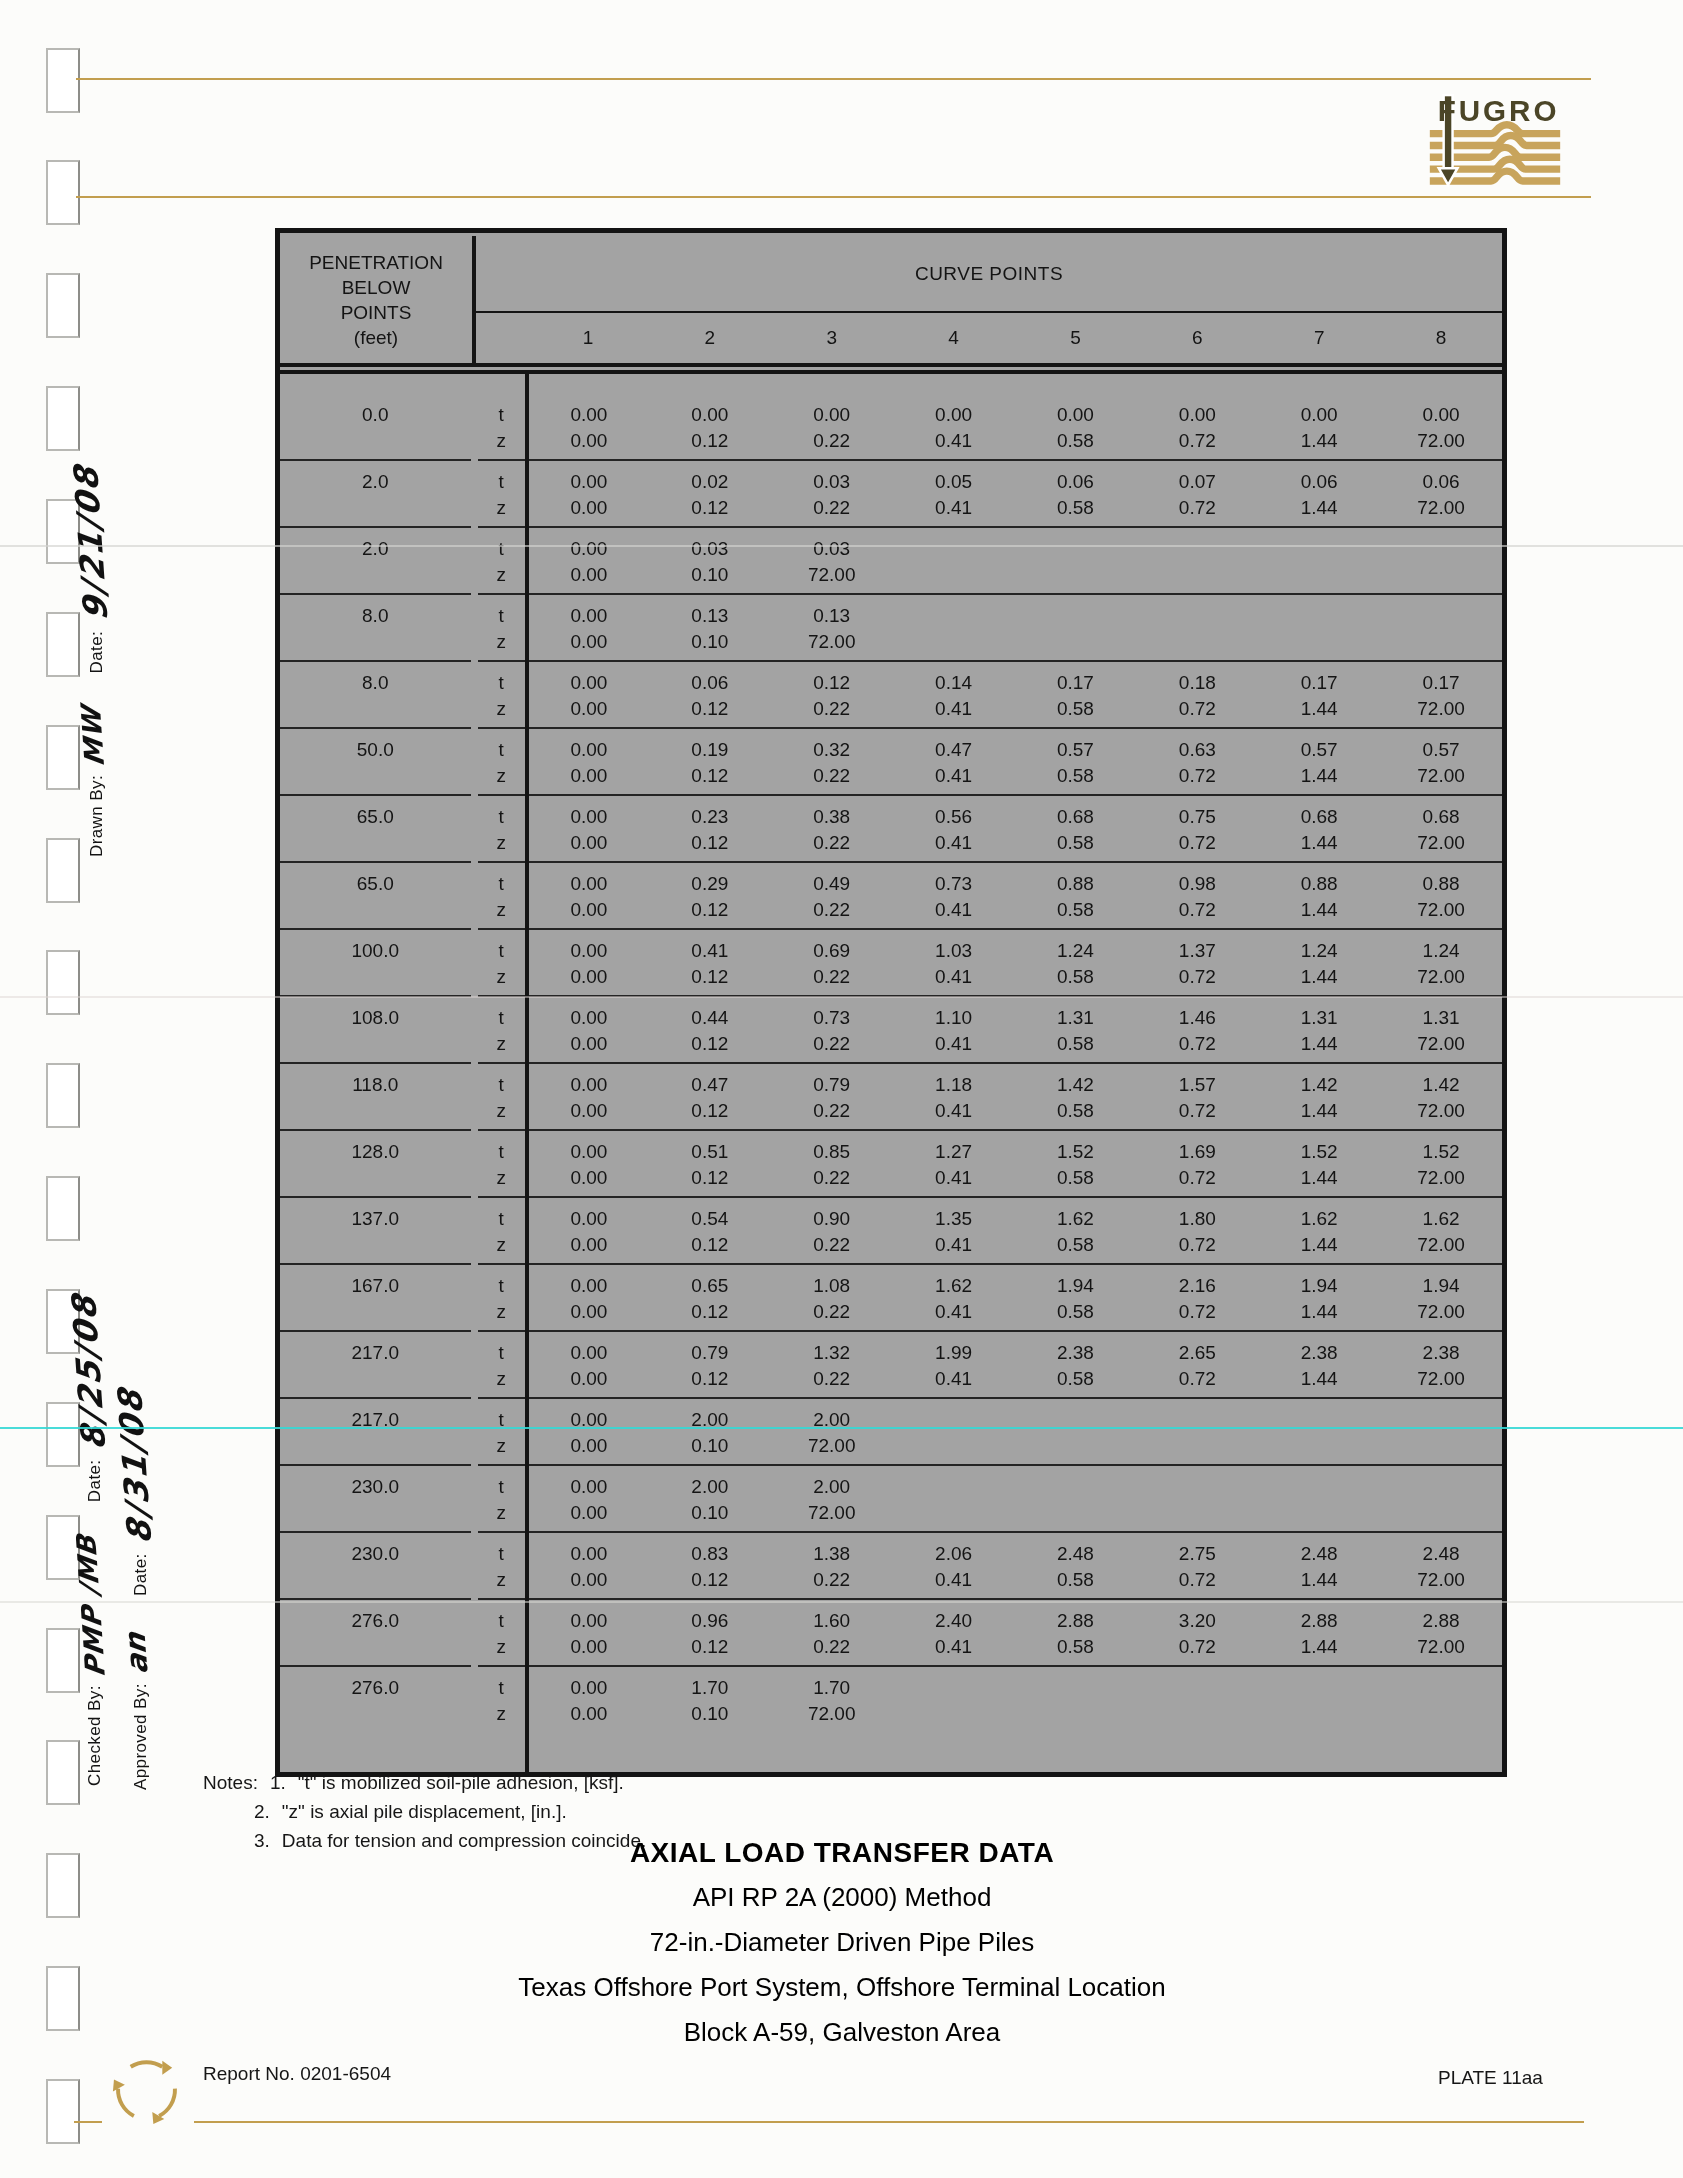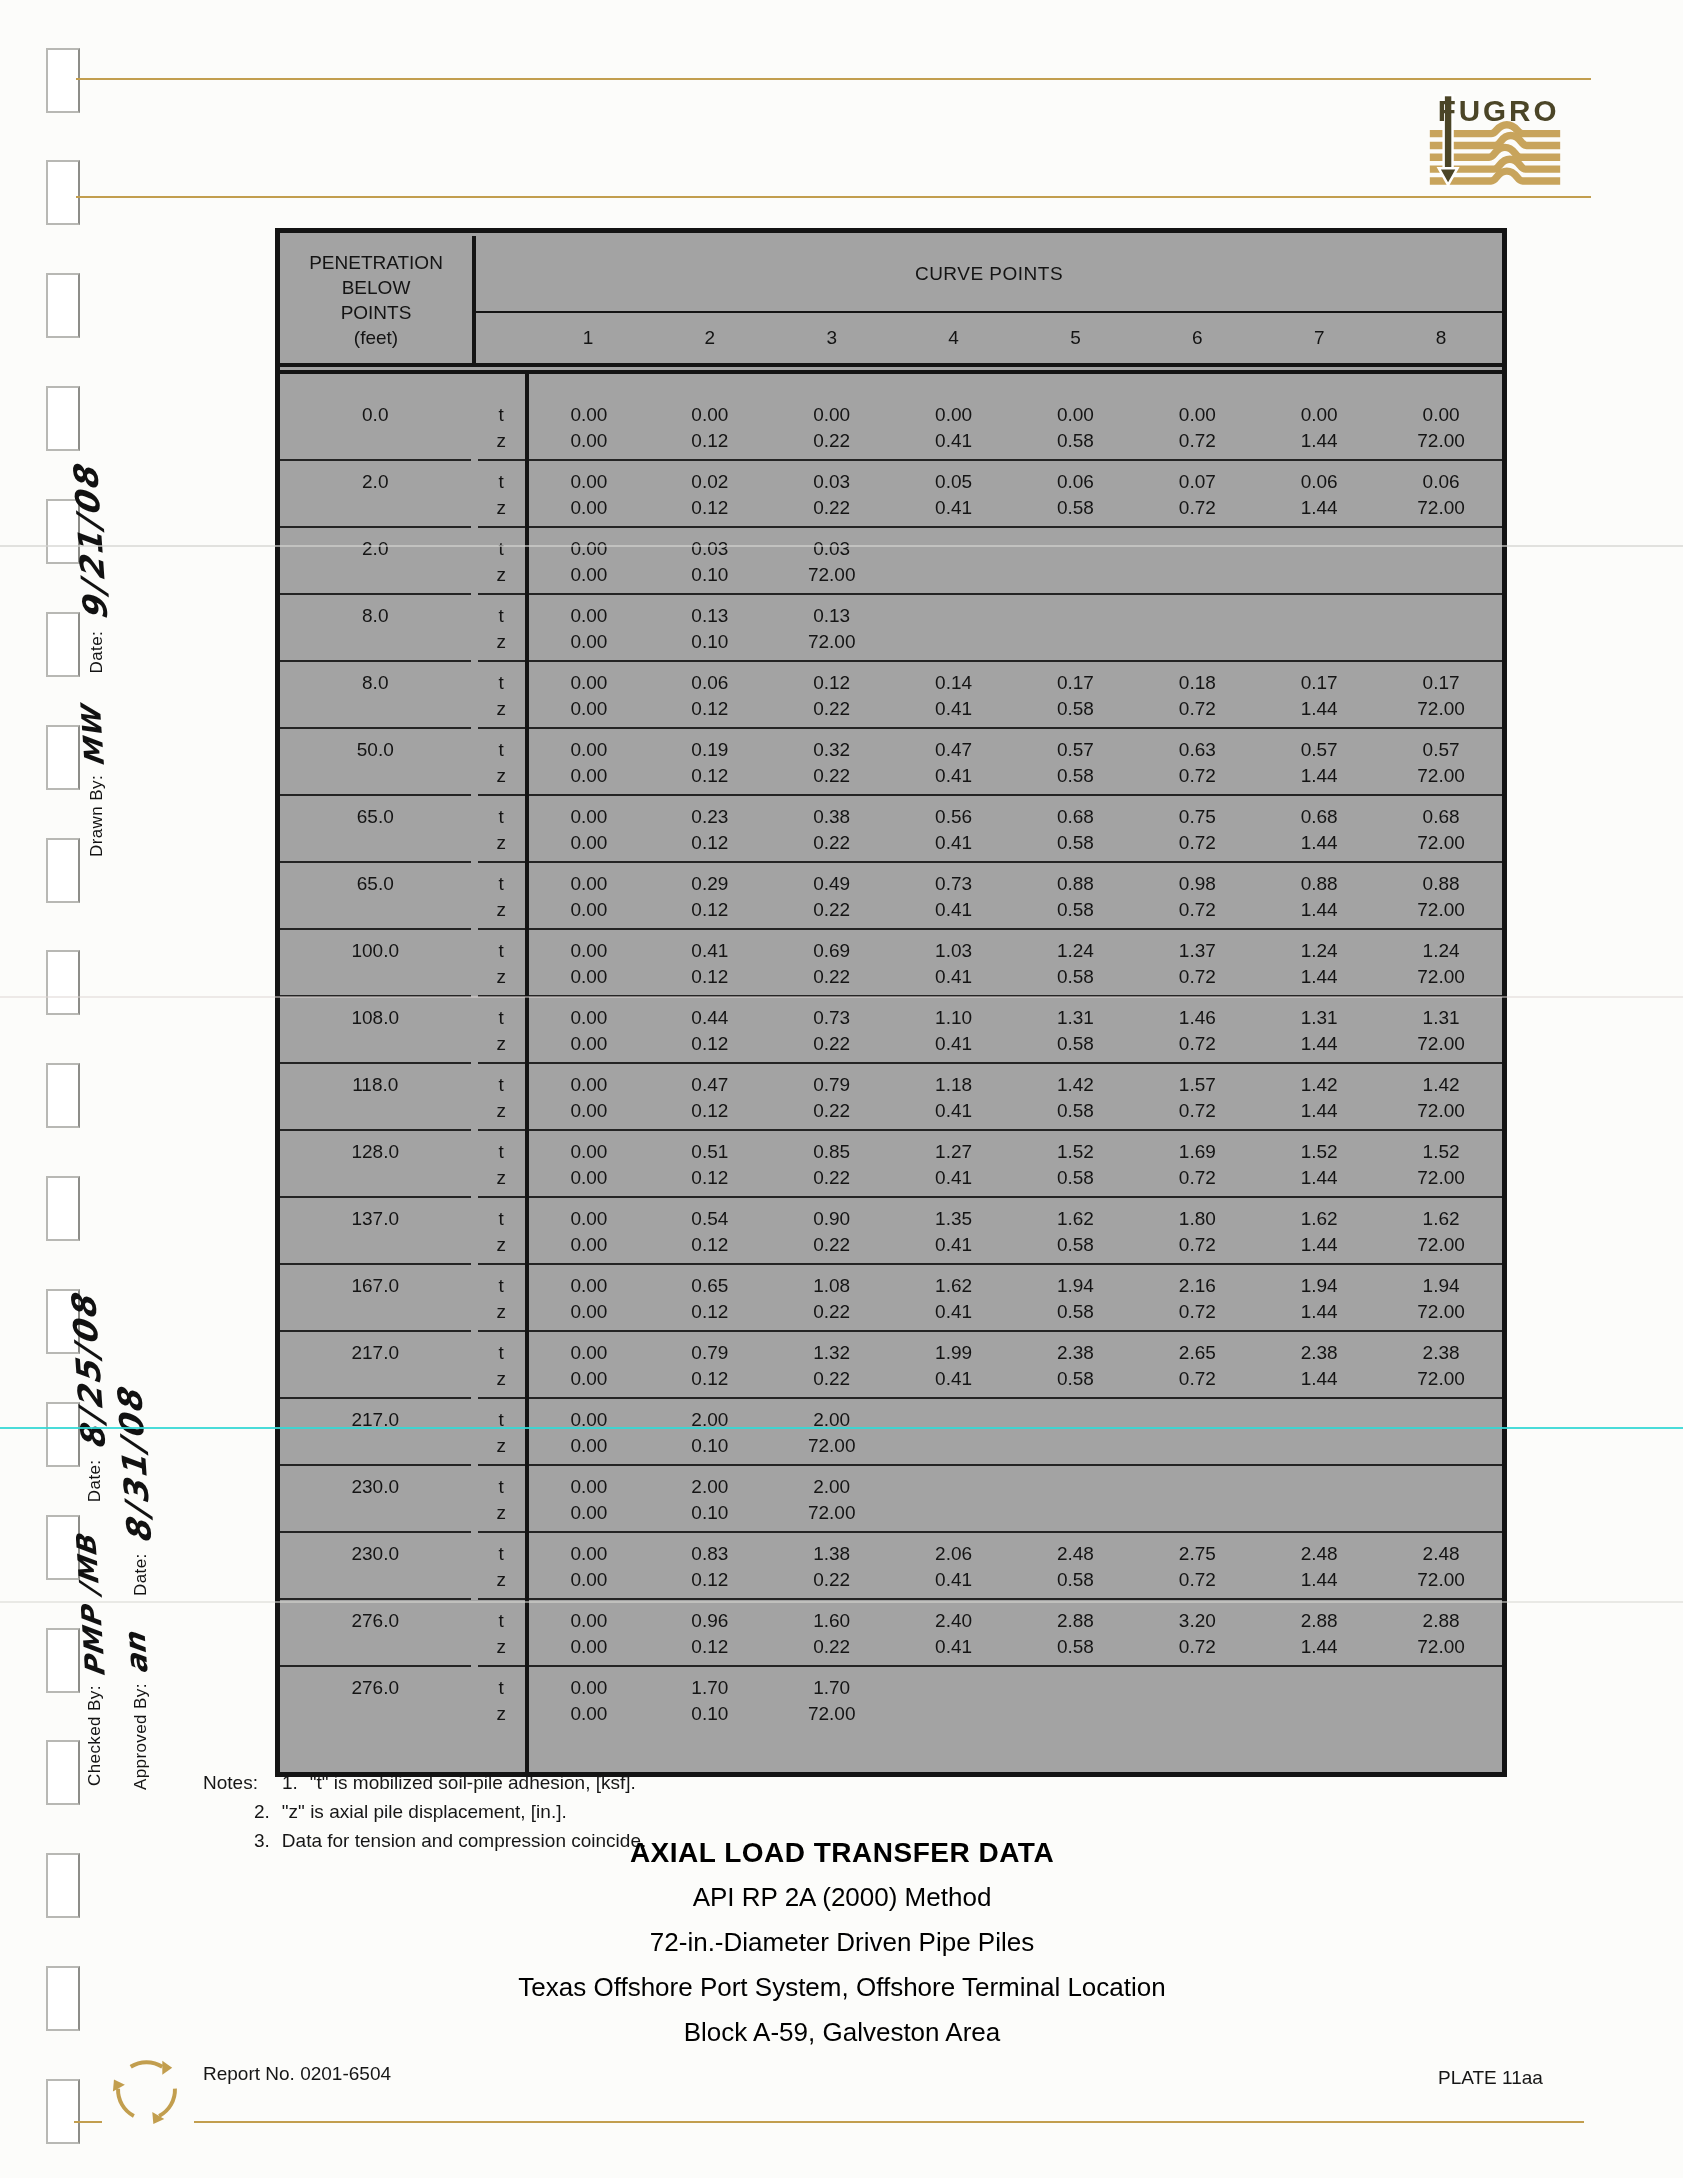--- a/index.html
+++ b/index.html
@@ -54,21 +54,21 @@
     border-top:2px solid #242424; vertical-align:top; text-align:center;
     padding:8px 0 5px 0; line-height:26px;
   }
   #tz-body tr:first-child td { border-top:none; padding-top:28px; }
   #tz-body tr:last-child  td { padding-bottom:45px; }
   #tz-body td.depth { border-right:7px solid #a3a3a3; }
   #tz-body td.tz    { border-right:4px solid #141414; }
   
   #notes { position:absolute; left:203px; top:1768px; font-size:19px; line-height:29px; z-index:2; }
   .note-line.indent { padding-left:51px; }
-  .notes-prefix { margin-right:24px; }
+  .notes-prefix { margin-right:12px; }
   .note-num { margin-right:12px; }
   
   #titles { position:absolute; left:149px; top:1830px; width:1386px; text-align:center; z-index:2; }
   .title-line { font-size:26px; line-height:45px; color:#000000; }
   .title-line.main { font-size:28px; font-weight:bold; letter-spacing:0.5px; }
   
   #report-no { position:absolute; left:203px;  top:2063px; font-size:19px; }
   #plate-no  { position:absolute; left:1438px; top:2067px; font-size:19px; }
   #recycle   { position:absolute; left:97px; top:2047px; }
 </style>

